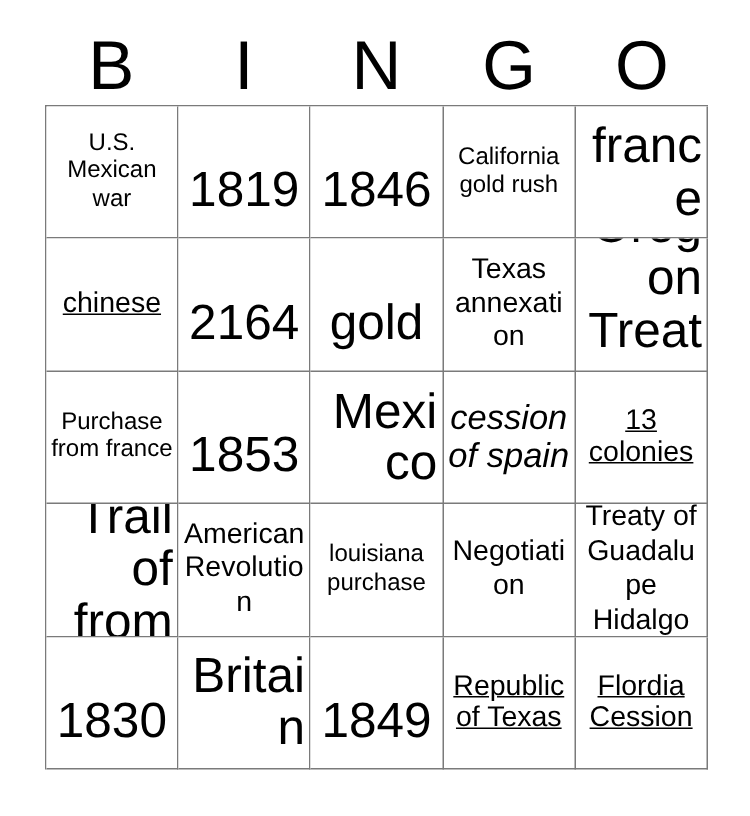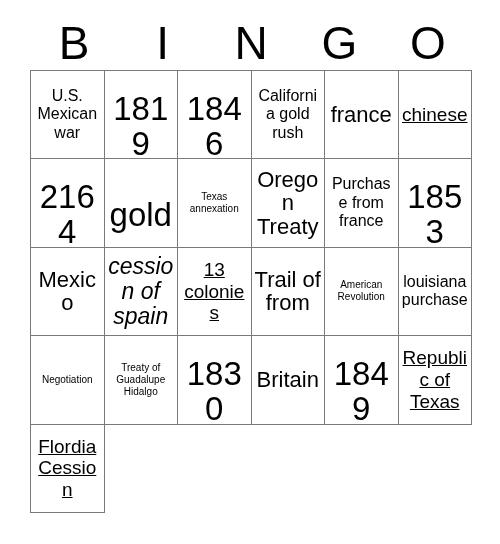--- a/index.html
+++ b/index.html
@@ -45,21 +45,21 @@
   }
 
   
   .grid {
     position: absolute;
     left: 30px;
     top: 70px;
     width: 442px;
     height: 443px;
     display: grid;
-    grid-template-columns: repeat(6, 1fr);
+    grid-template-columns: repeat(5, 1fr);
     grid-template-rows: repeat(5, 1fr);
     border-top: 1px solid #7a7a7a;
     border-left: 1px solid #7a7a7a;
     box-sizing: border-box;
     background: #ffffff;
   }
 
   .cell {
     border-right: 1px solid #7a7a7a;
     border-bottom: 1px solid #7a7a7a;
@@ -76,25 +76,25 @@
   .cell-text {
     color: #000000;
     line-height: 1.12;
     display: block;
     width: 100%;
     word-wrap: break-word;
   }
 
   
   .fs-xxl .cell-text { font-size: 33px; line-height: 1.05; margin-top: 24px; }
-  .fs-xl  .cell-text { font-size: 22px; line-height: 1.06; }
+  .fs-xl  .cell-text { font-size: 33px; line-height: 1.06; text-align: right; }
   .fs-lg  .cell-text { font-size: 23px; line-height: 1.1; font-style: italic; }
   .fs-md  .cell-text { font-size: 19px; line-height: 1.14; text-decoration: underline; }
   .fs-sm  .cell-text { font-size: 16px; line-height: 1.16; }
-  .fs-xs  .cell-text { font-size: 10px; line-height: 1.2; }
+  .fs-xs  .cell-text { font-size: 19px; line-height: 1.2; }
 </style>
 </head>
 <body>
 
 <div id="bingo-card">
 
   <div class="header-row">
     <div class="header-cell">B</div>
     <div class="header-cell">I</div>
     <div class="header-cell">N</div>

